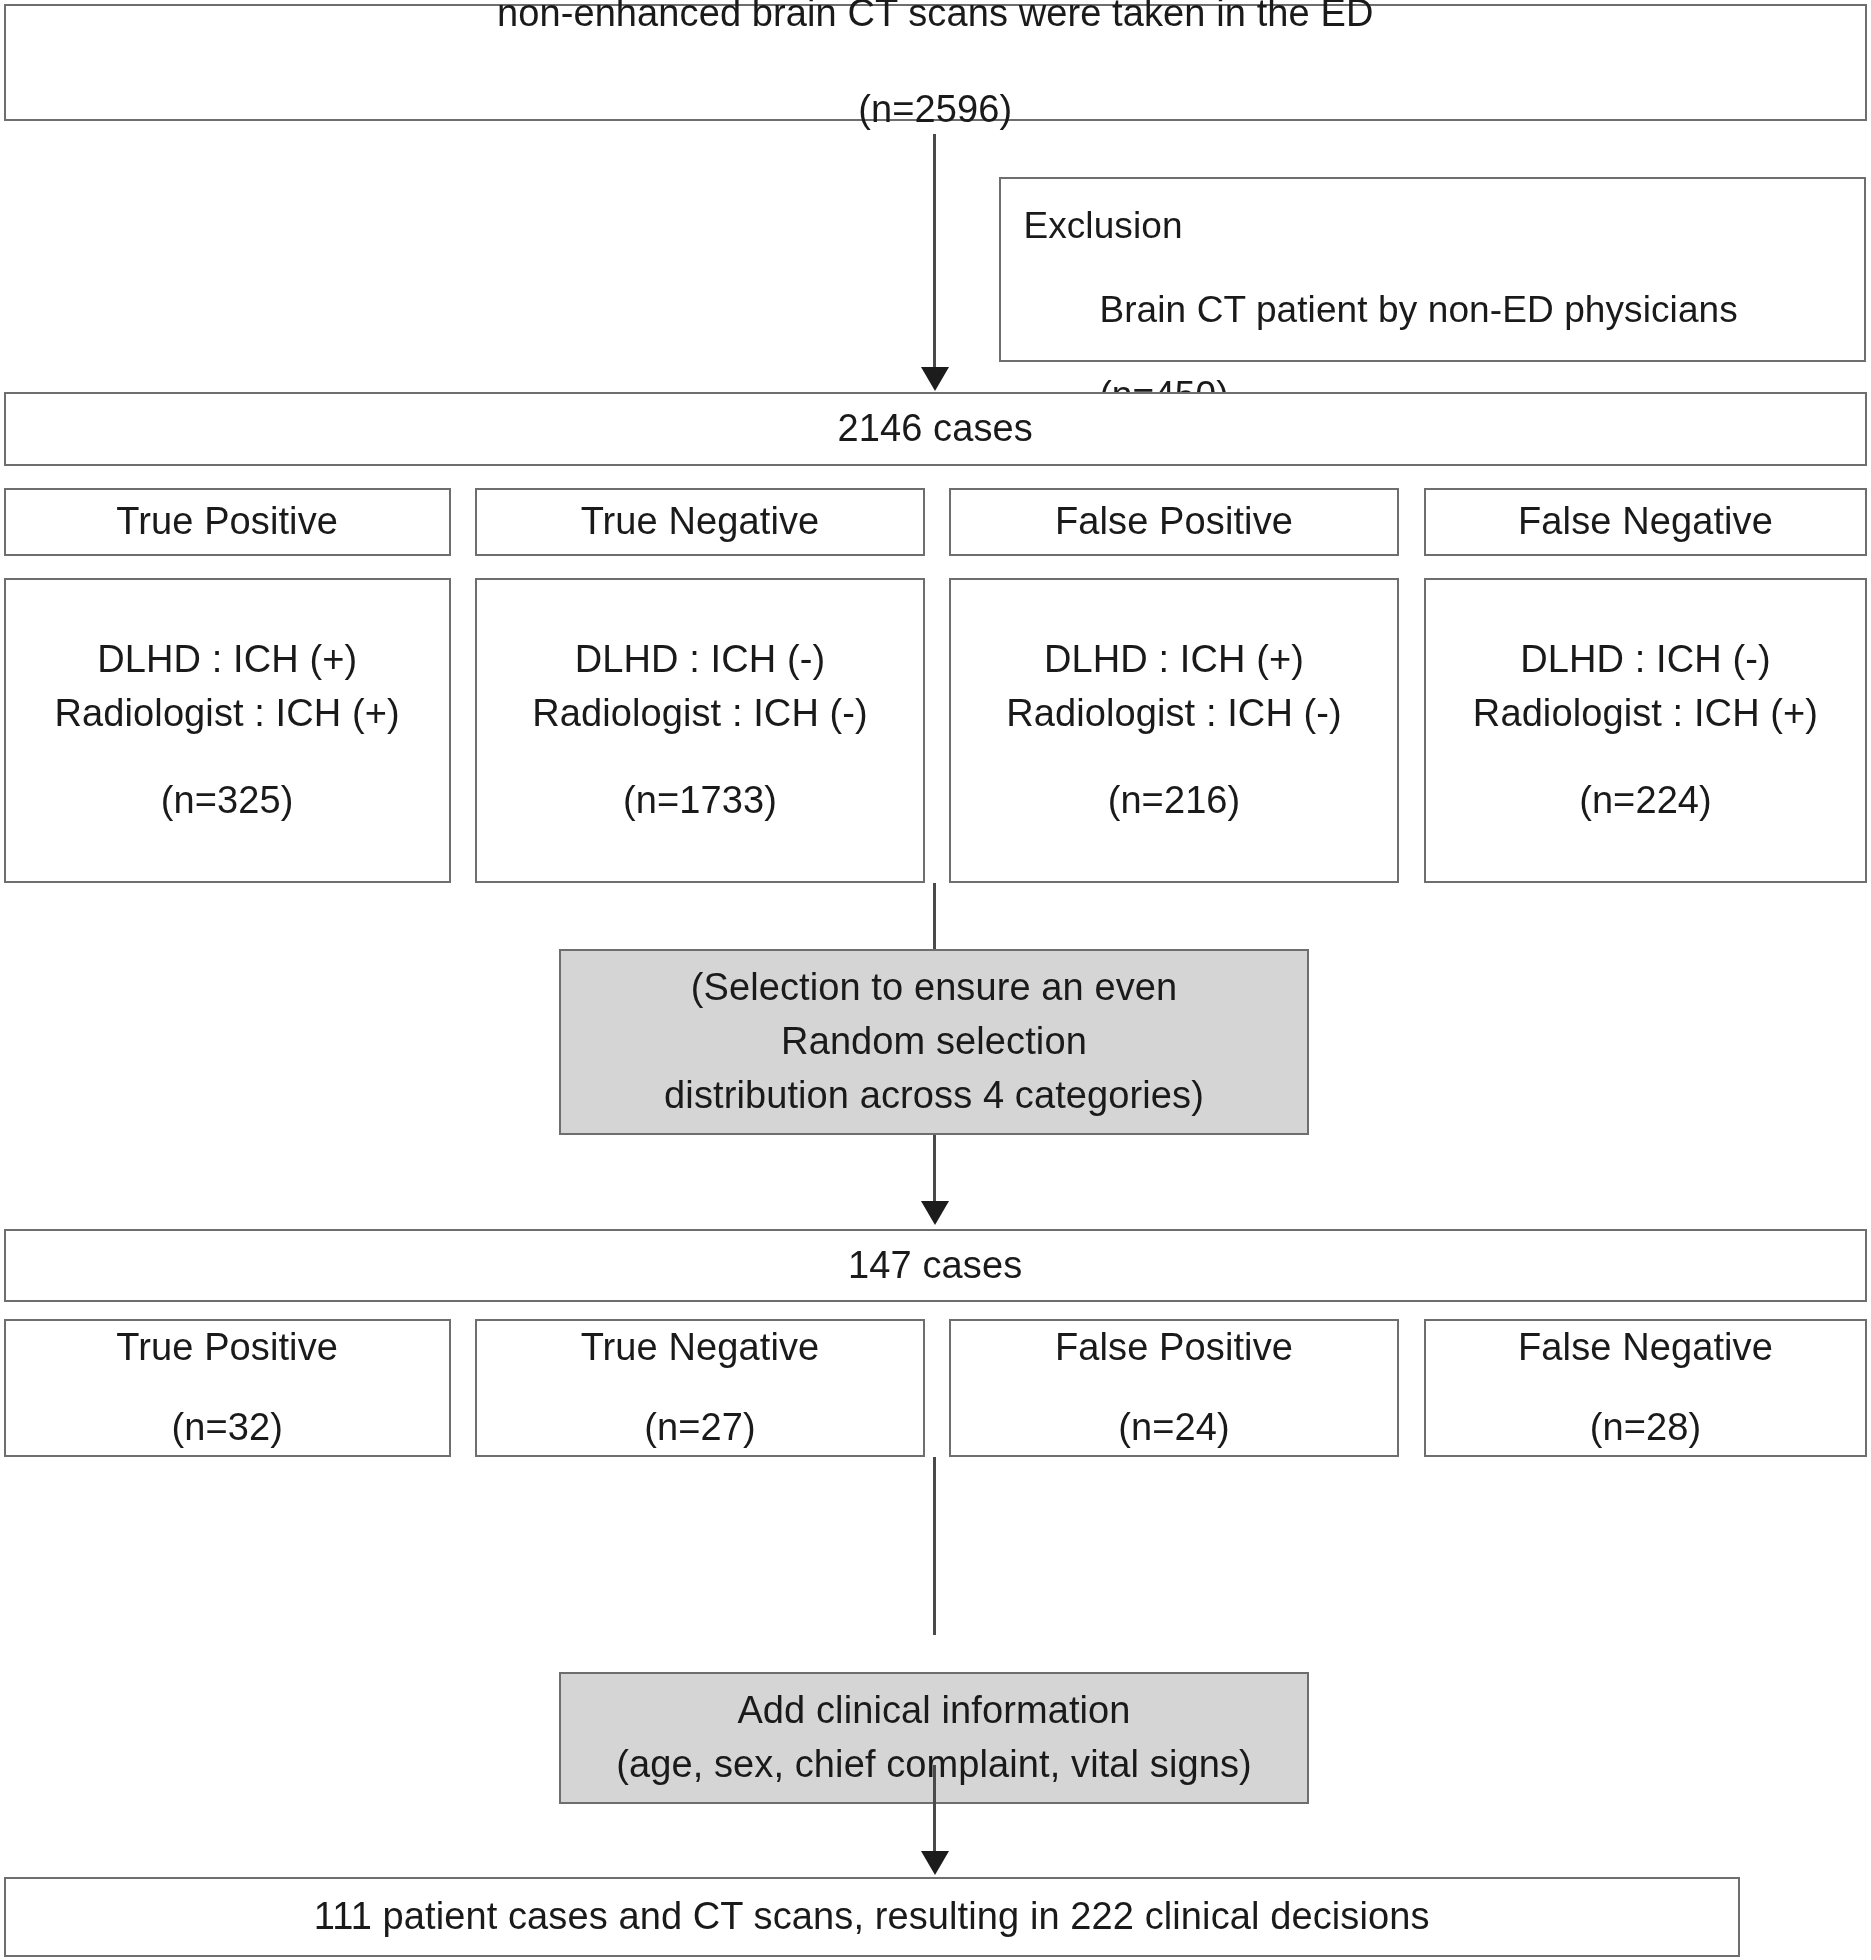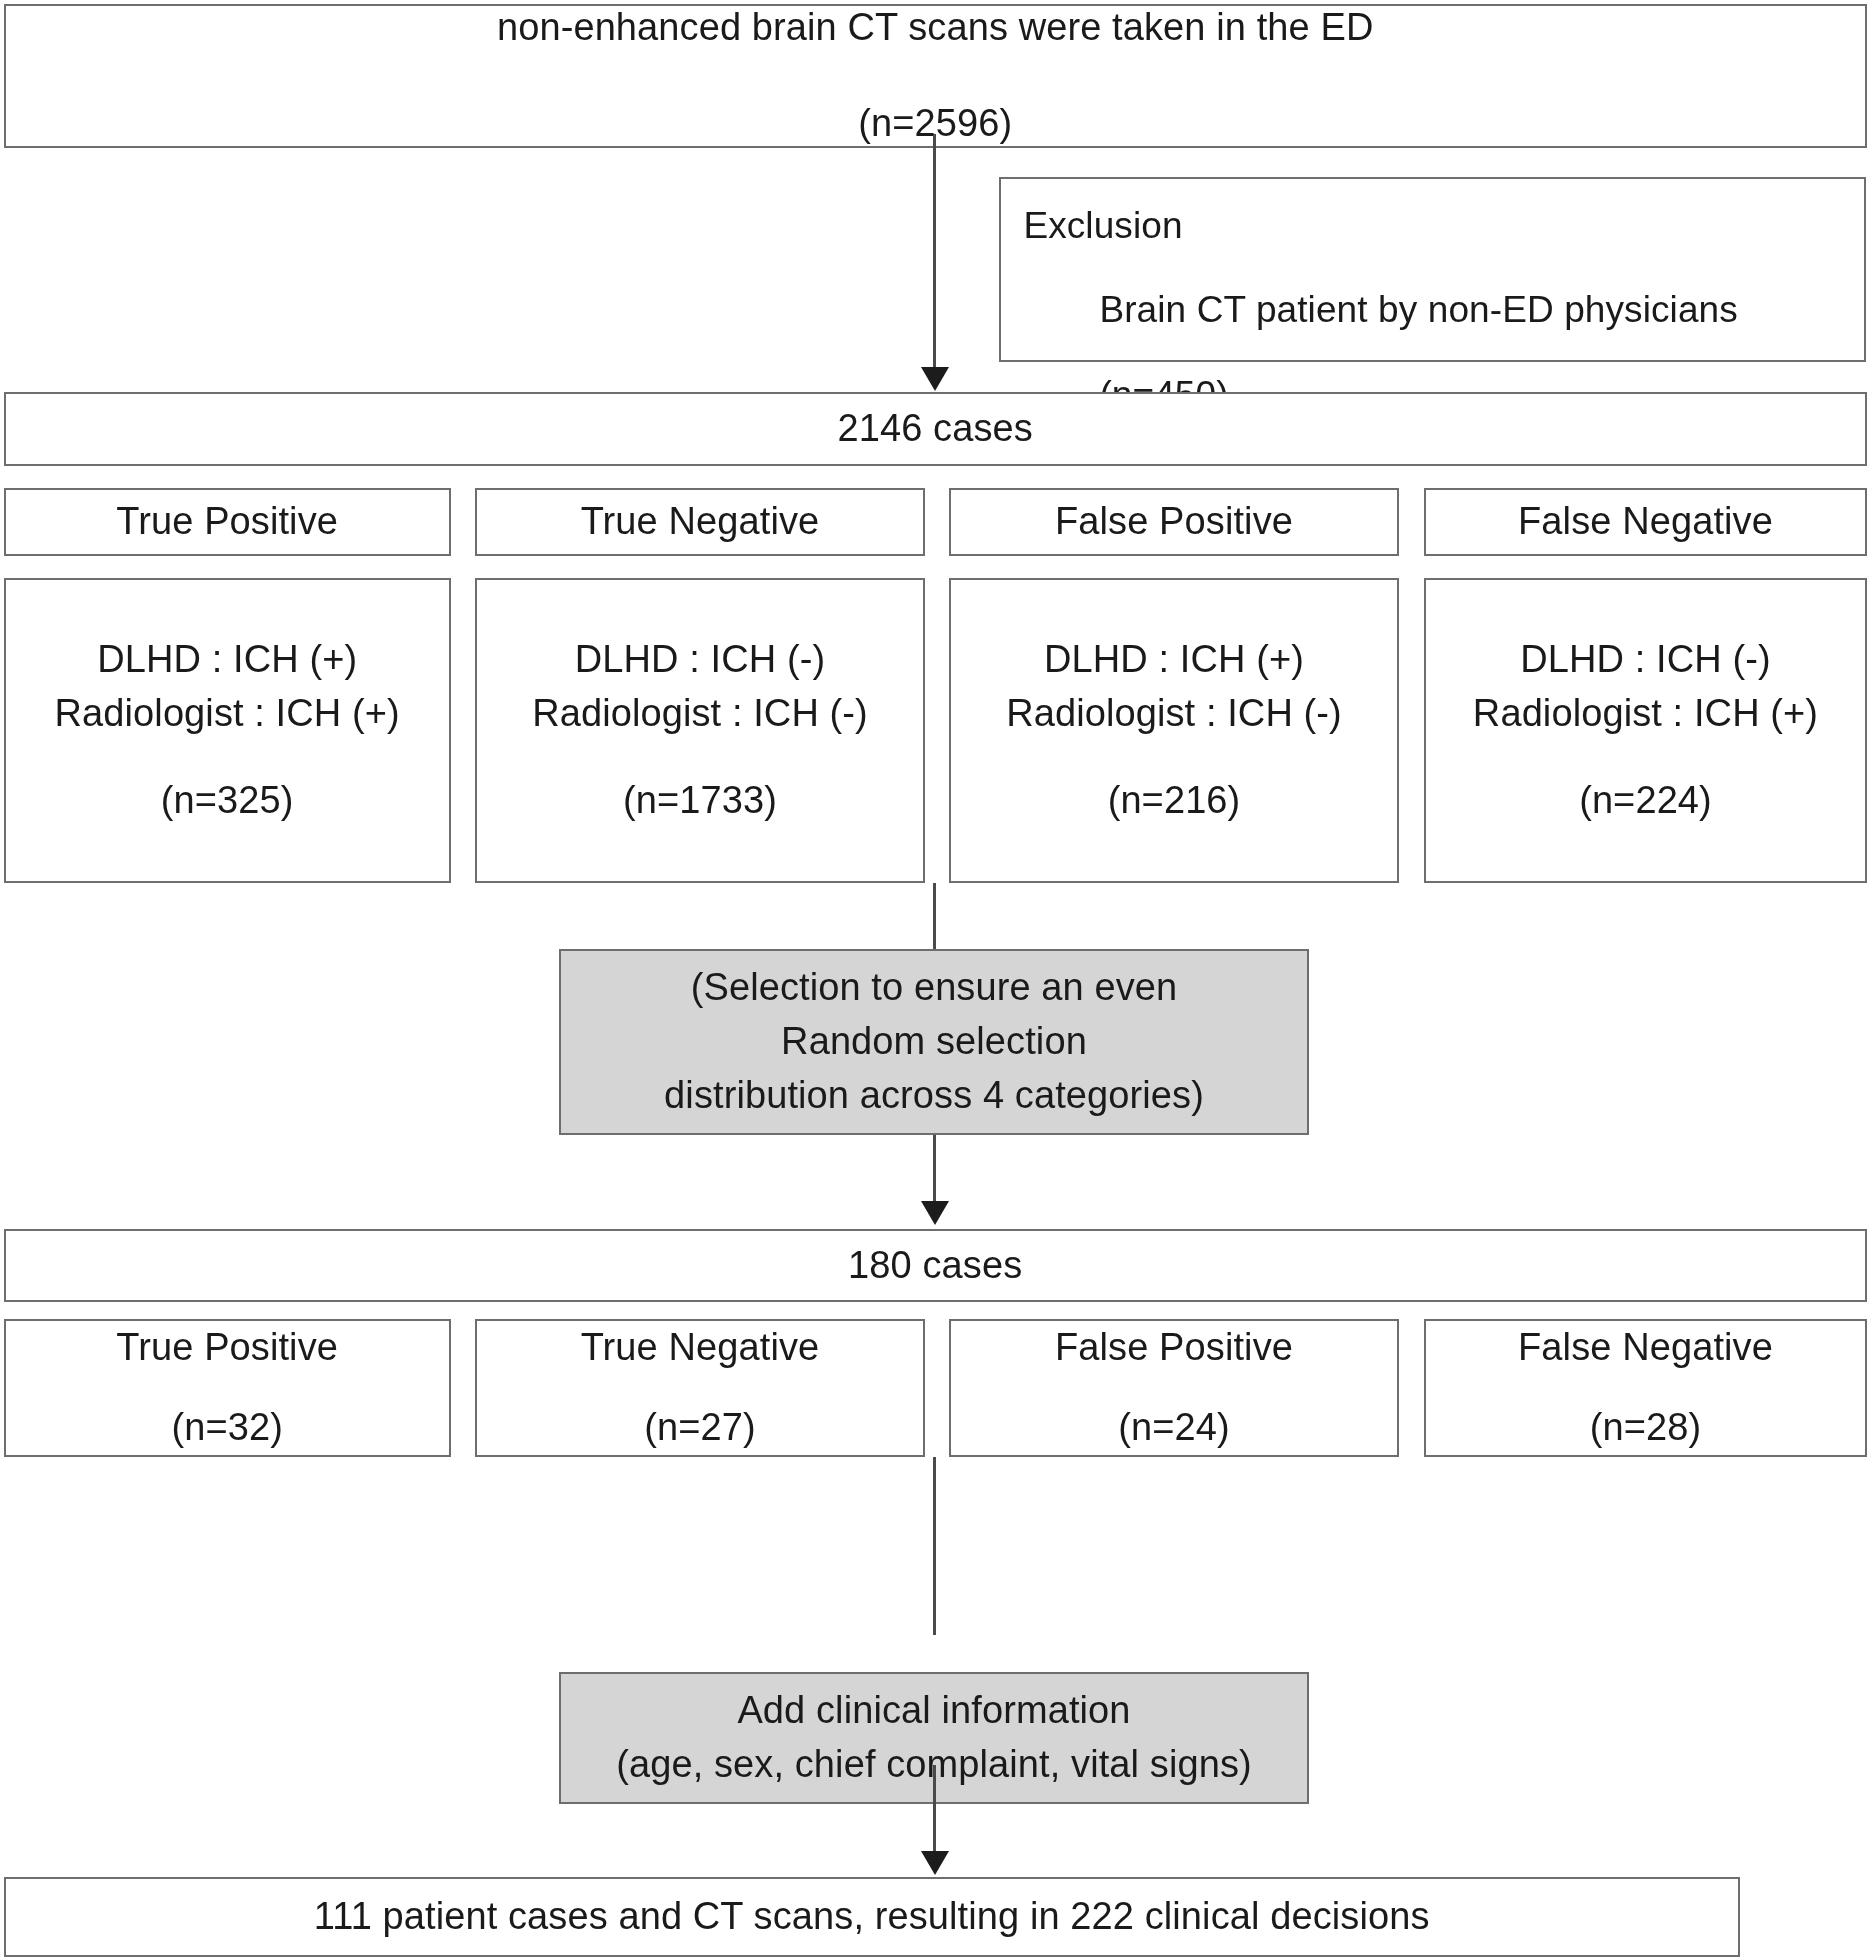--- a/index.html
+++ b/index.html
@@ -61,21 +61,21 @@
     border-left: 14px solid transparent;
     border-right: 14px solid transparent;
     border-top: 24px solid #1c1c1c;
   }
 </style>
 </head>
 <body>
 
 <div id="canvas">
 
-  <div class="box" style="left:3.7px; top:3.7px; width:1863px; height:144px;gap:42px;">
+  <div class="box" style="left:3.7px; top:3.7px; width:1863px; height:117px;gap:42px;">
     <span class="ln">non-enhanced brain CT scans were taken in the ED</span>
     <span class="ln">(n=2596)</span>
   </div>
 
   <div class="vline" style="left:933px; top:134px; height:235px;"></div>
   <div class="arrowhead" style="left:921px; top:367px;"></div>
 
   <div class="box leftalign" style="left:999px; top:177px; width:867px; height:185px; font-size:37px;">
     <span class="ln">Exclusion</span>
     <span class="ln indent">Brain CT patient by non-ED physicians</span>
@@ -129,21 +129,21 @@
   <div class="box gray" style="left:559px; top:949px; width:750px; height:186px;">
     <span class="ln">(Selection to ensure an even</span>
     <span class="ln">Random selection</span>
     <span class="ln">distribution across 4 categories)</span>
   </div>
 
   <div class="vline" style="left:933px; top:1135px; height:67px;"></div>
   <div class="arrowhead" style="left:921px; top:1201px;"></div>
 
   <div class="box" style="left:3.7px; top:1229px; width:1863px; height:73px;">
-    <span class="ln">180 cases</span>
+    <span class="ln">147 cases</span>
   </div>
 
   <div class="box" style="left:3.7px; top:1319px; width:447px; height:138px;">
     <span class="ln">True Positive</span>
     <span class="spacer"></span>
     <span class="ln">(n=32)</span>
   </div>
   <div class="box" style="left:475px; top:1319px; width:450px; height:138px;">
     <span class="ln">True Negative</span>
     <span class="spacer"></span>

